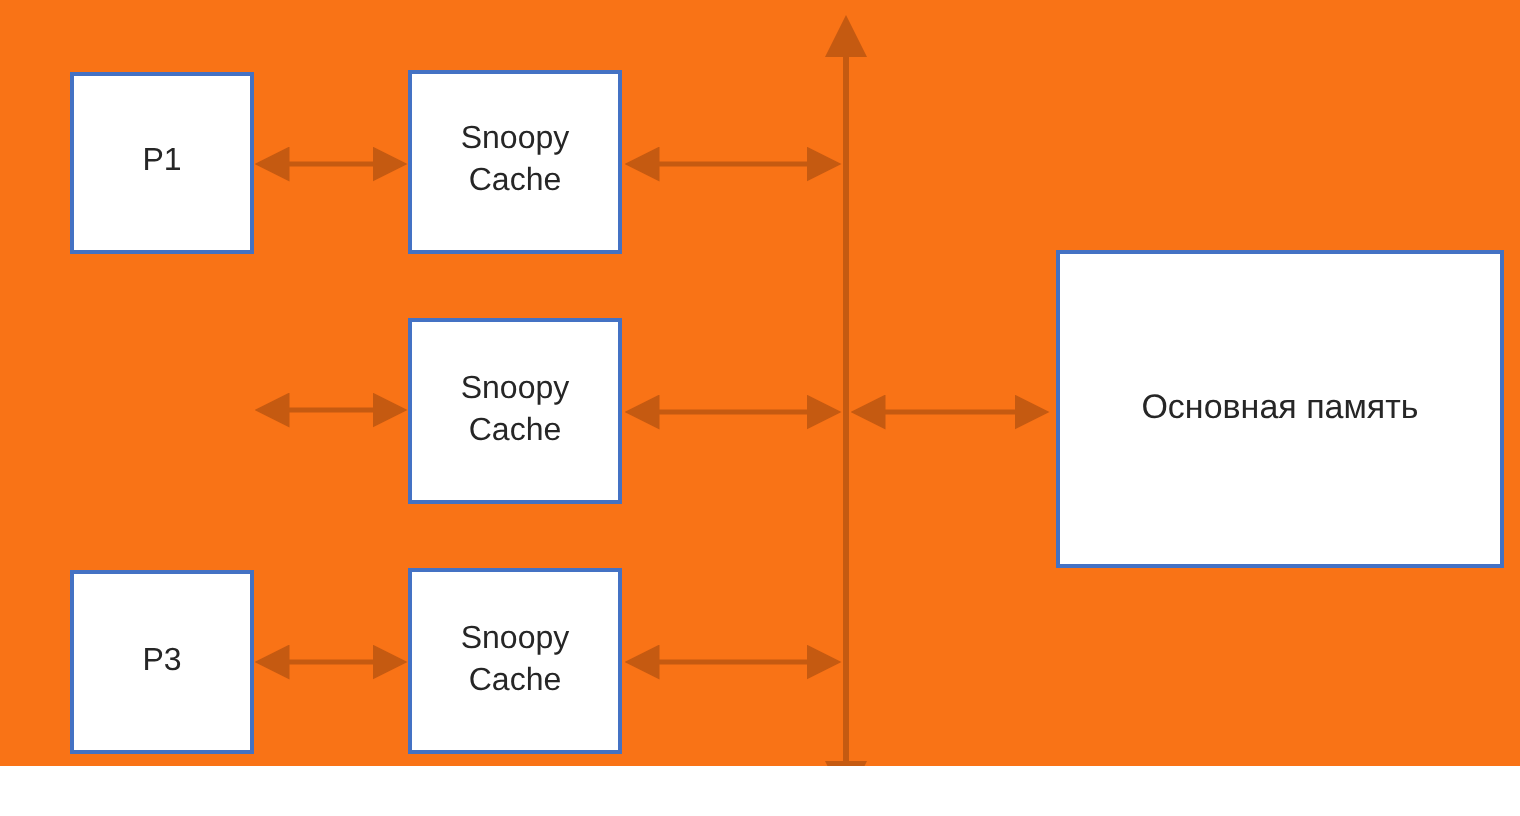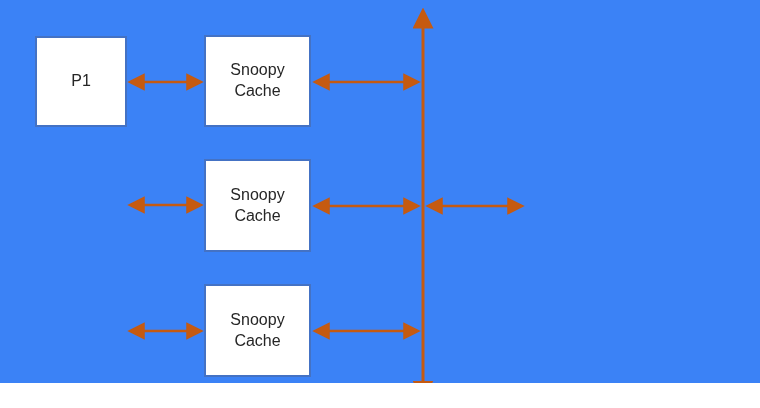--- a/index.html
+++ b/index.html
@@ -5,21 +5,21 @@
   html, body {
     margin: 0;
     padding: 0;
     background: #ffffff;
     font-family: "Liberation Sans", sans-serif;
   }
   .canvas {
     position: relative;
     width: 760px;
     height: 383px;
-    background: #3b82f6;
+    background: #f97316;
     overflow: hidden;
     text-decoration: underline;
   }
   .connector-layer {
     position: absolute;
     left: 0;
     top: 0;
     width: 760px;
     height: 408px;
   }
@@ -77,19 +77,25 @@
 
   <div class="box node-cache1">
     <span class="lbl cache-lbl">Snoopy Cache</span>
   </div>
 
 
   <div class="box node-cache2">
     <span class="lbl cache-lbl">Snoopy Cache</span>
   </div>
 
+  <div class="box node-p3">
+    <span class="lbl">P3</span>
+  </div>
 
   <div class="box node-cache3">
     <span class="lbl cache-lbl">Snoopy Cache</span>
   </div>
 
+  <div class="box node-memory">
+    <span class="lbl">Основная память</span>
+  </div>
 
 </div>
 
 </body></html>

